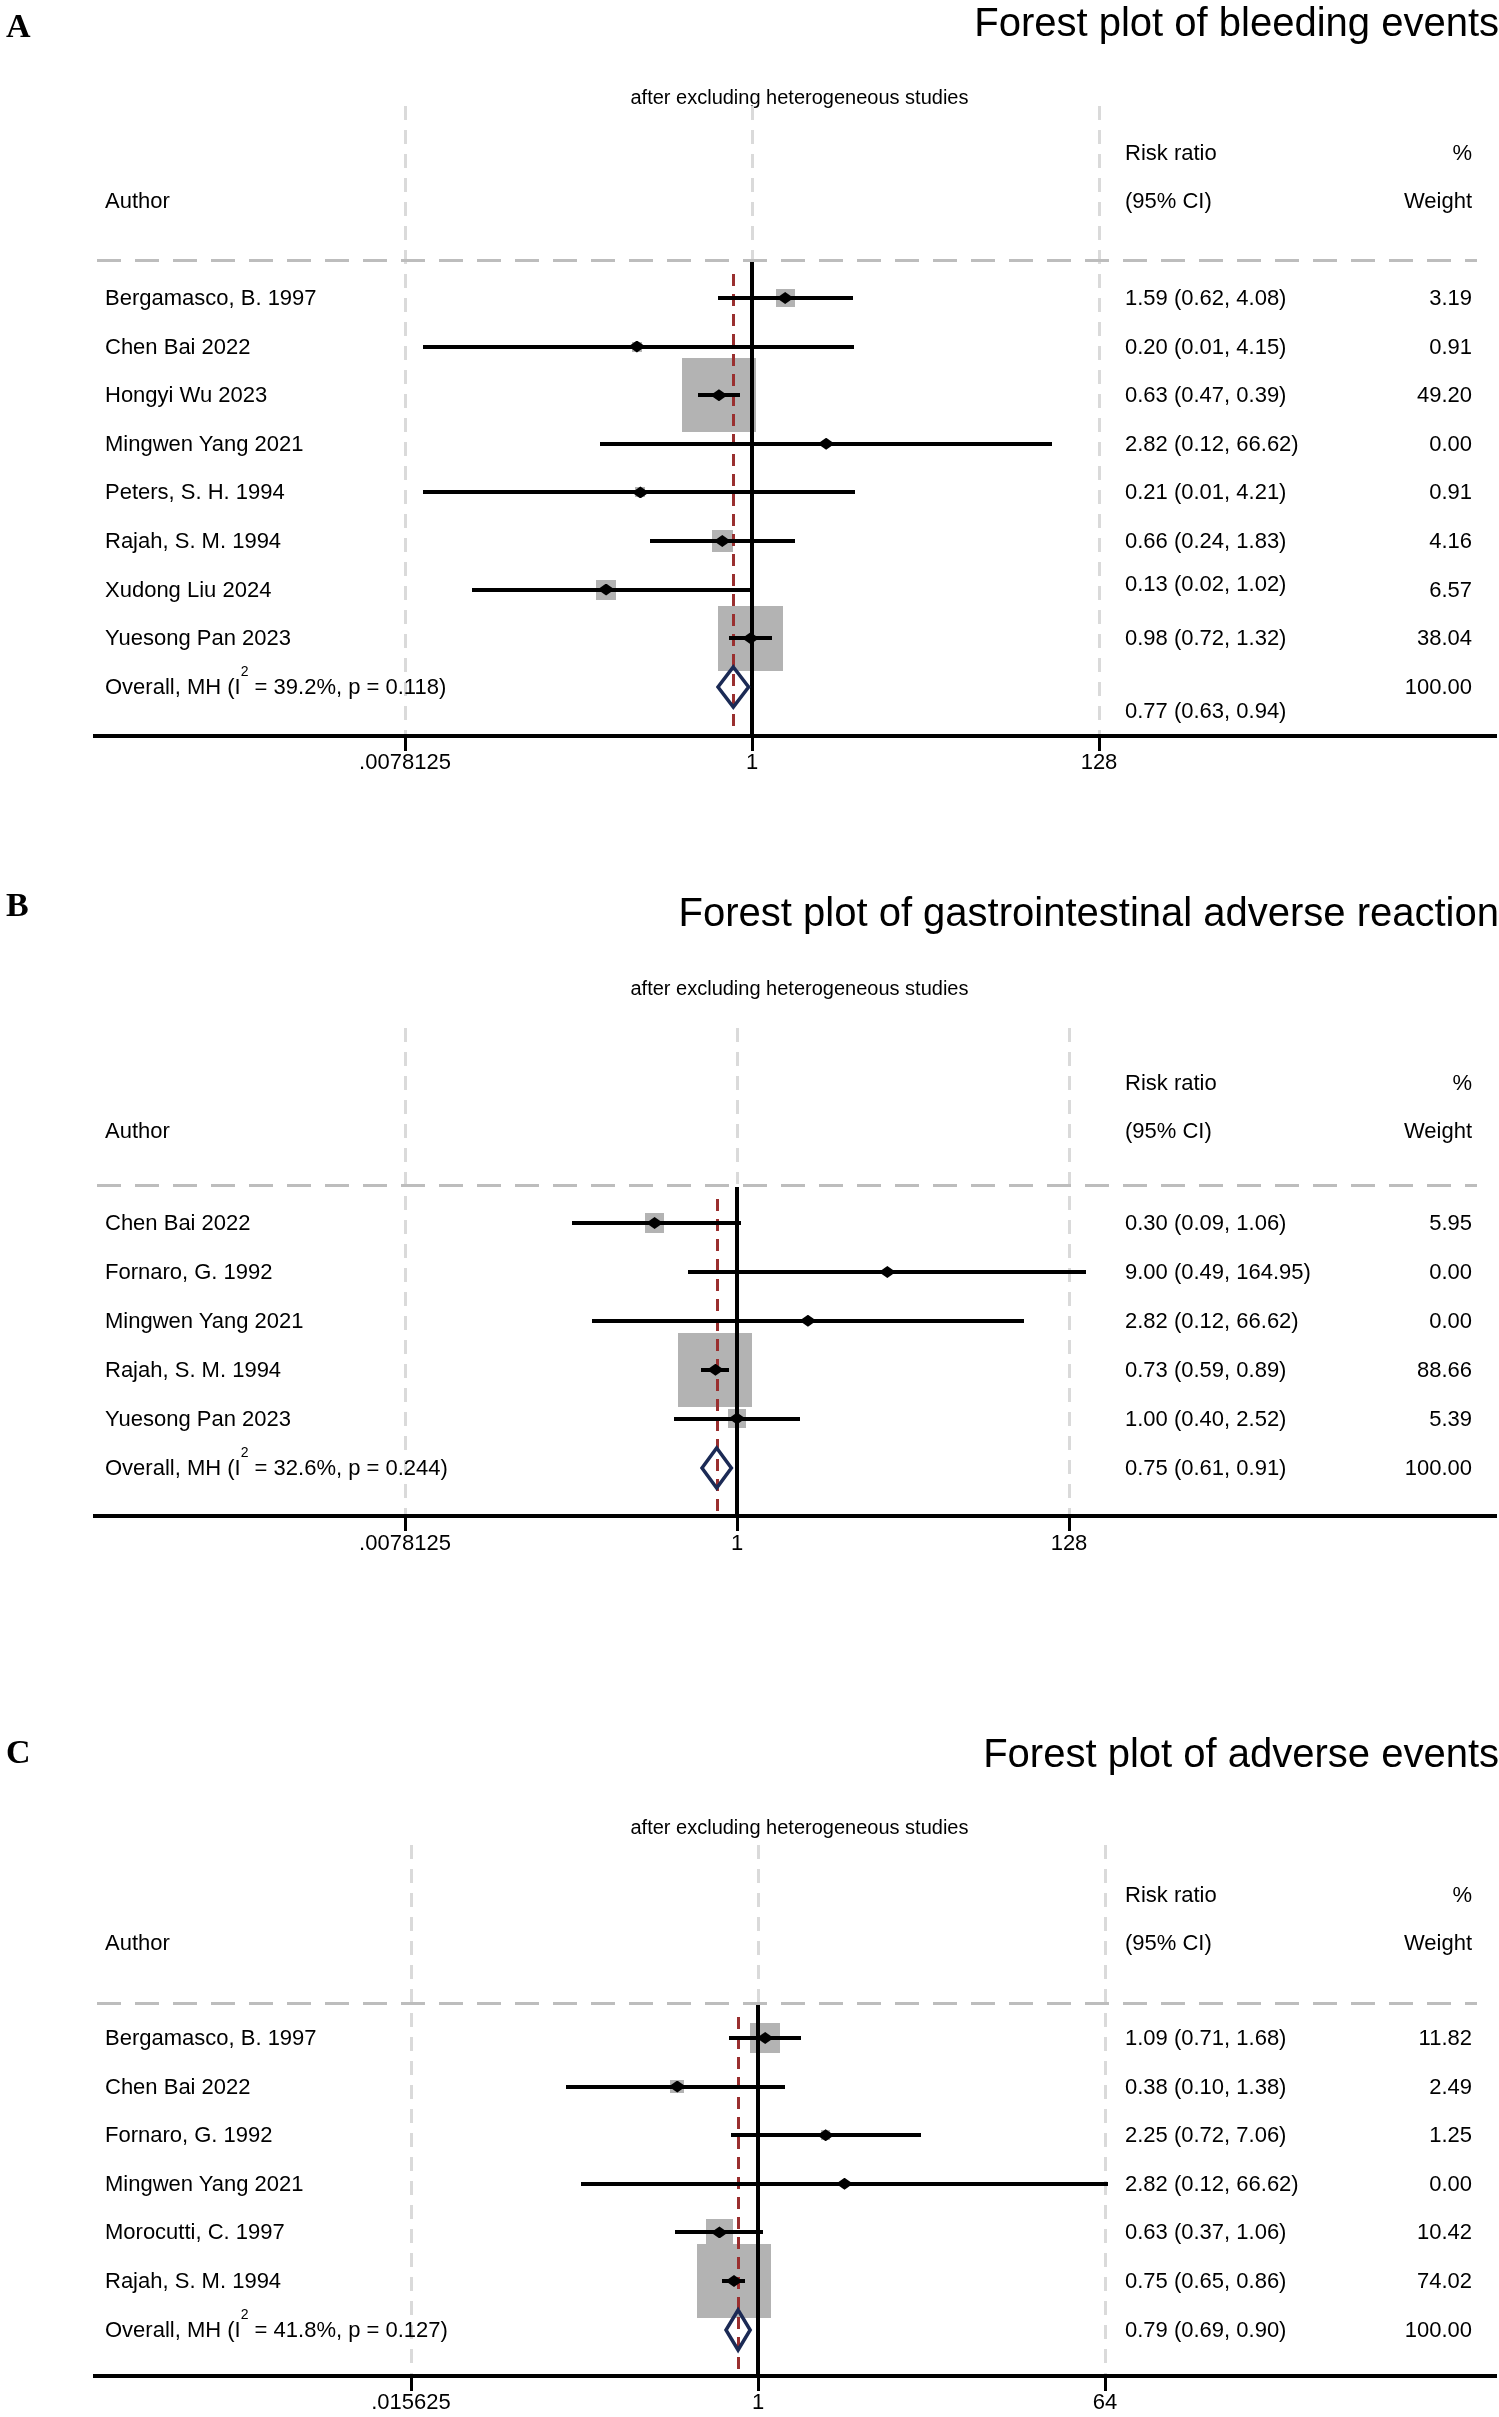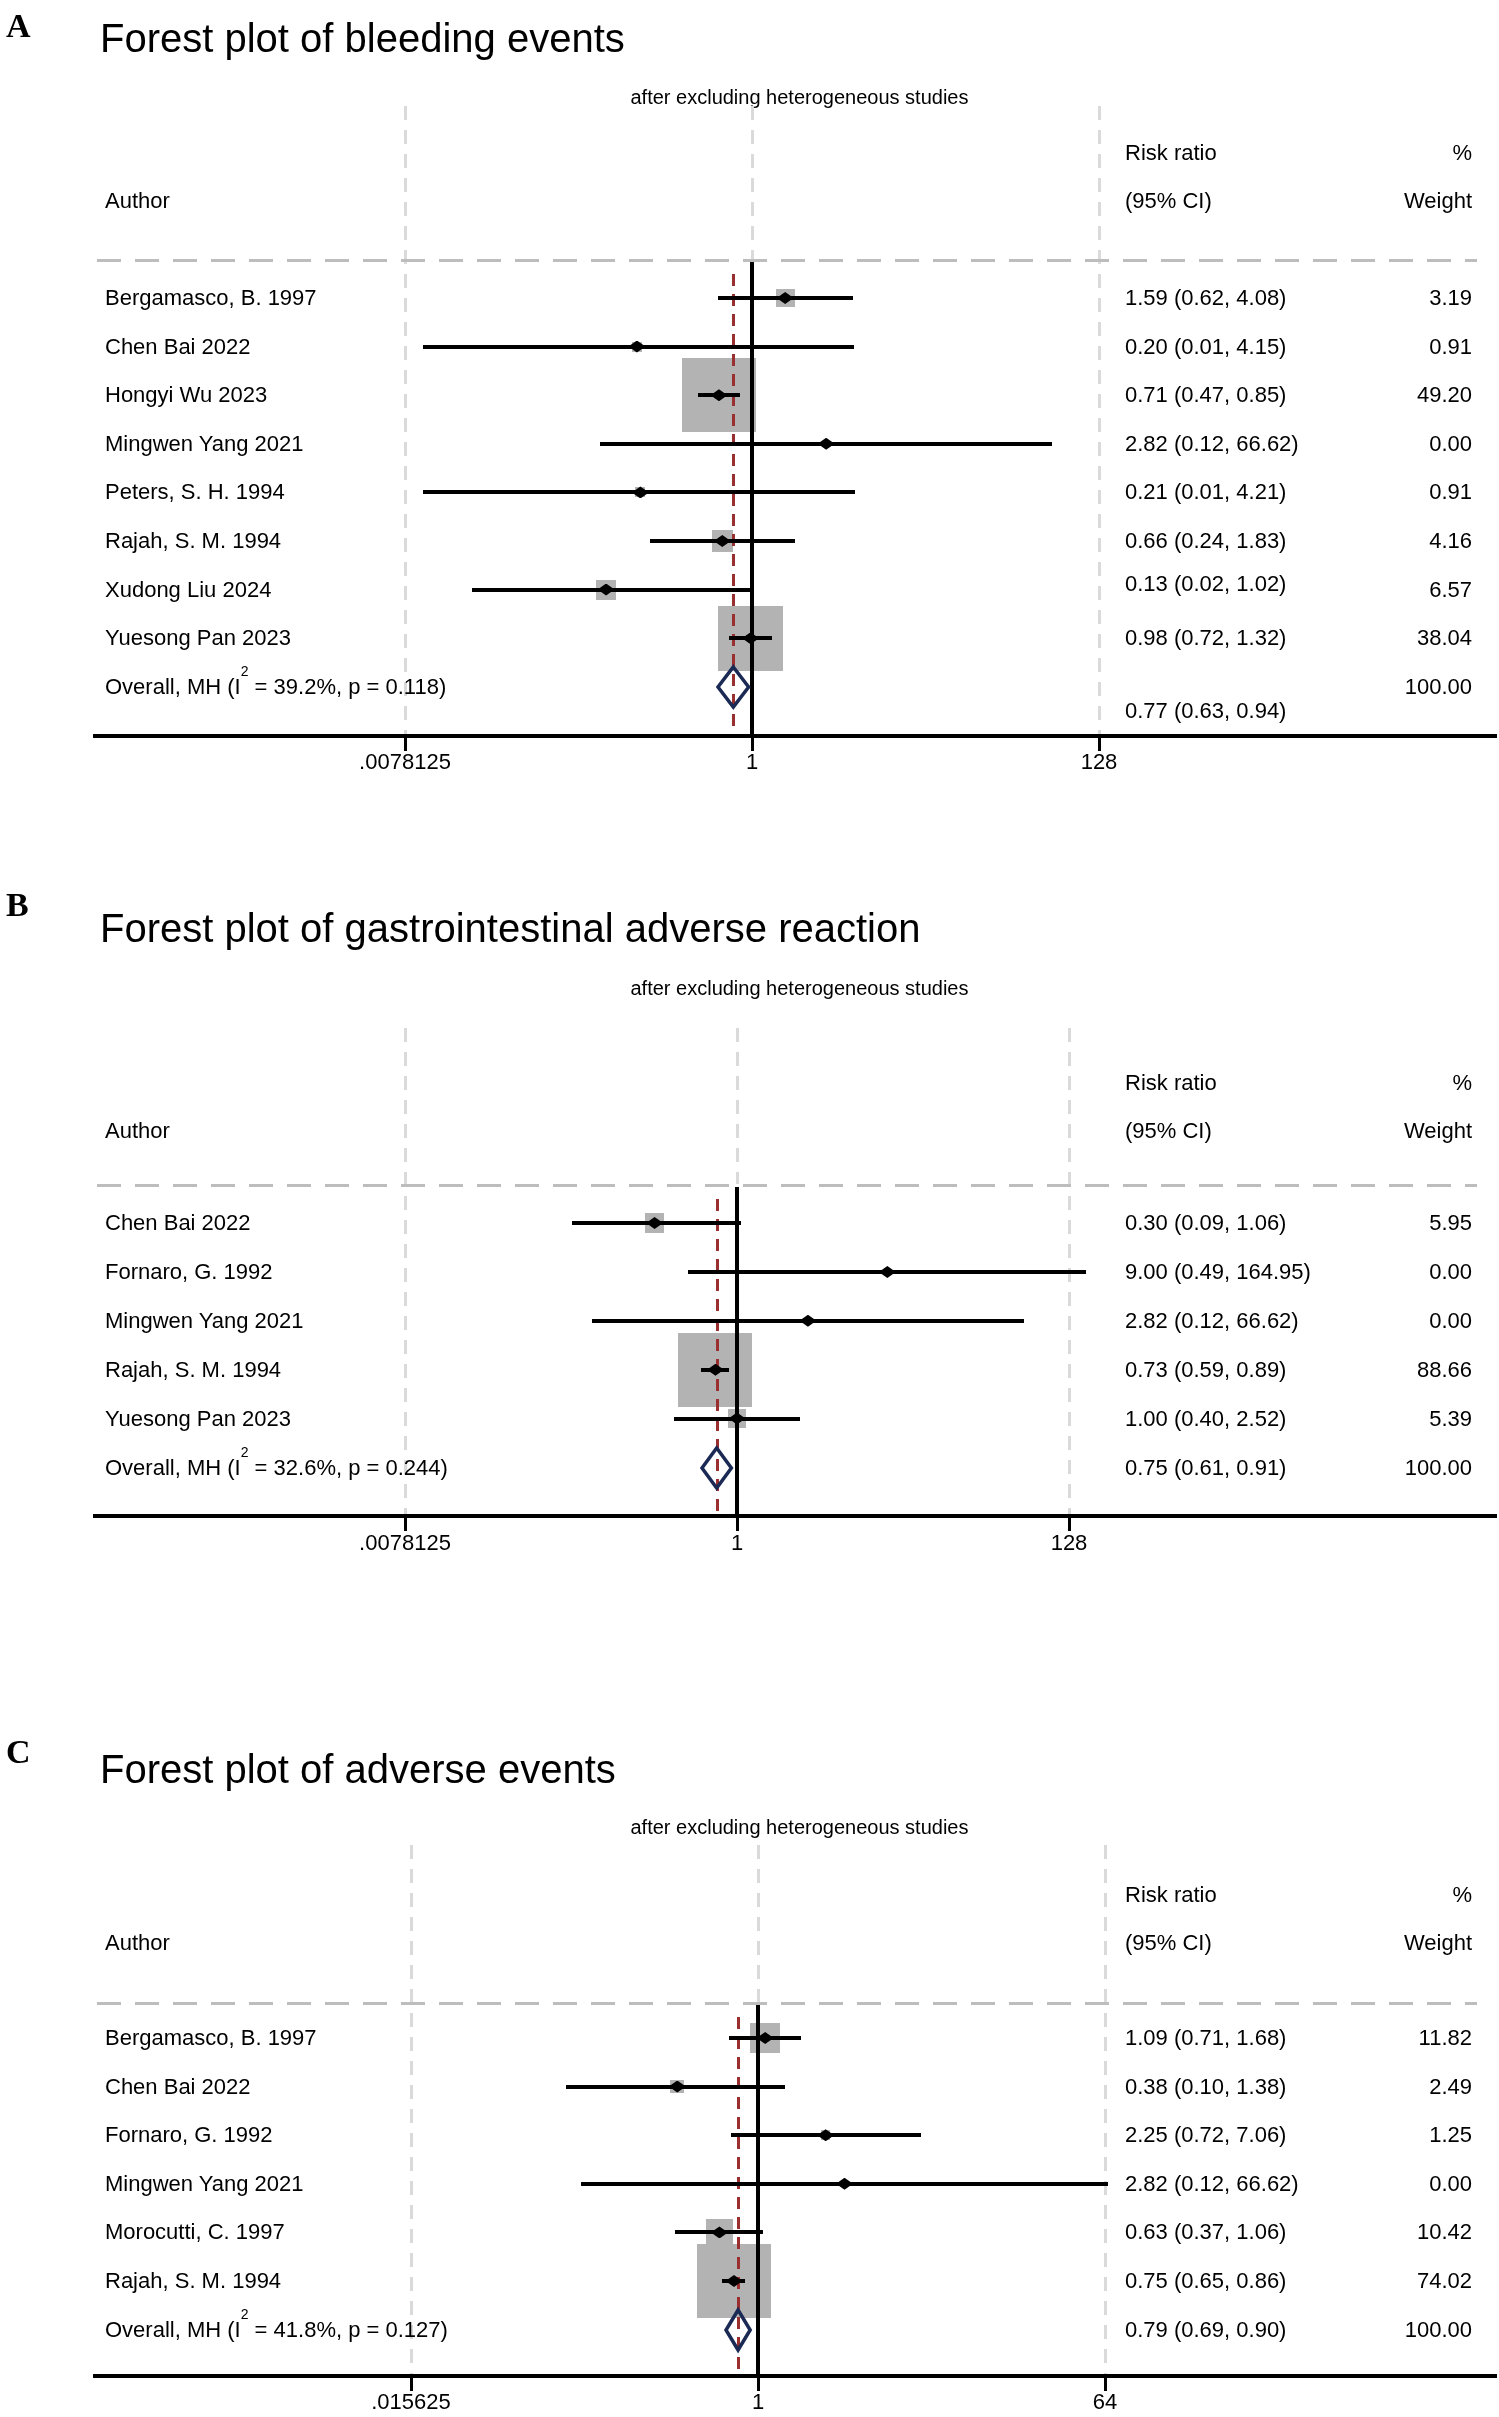--- a/index.html
+++ b/index.html
@@ -1,19 +1,19 @@
 <!DOCTYPE html>
 <html><head>
 <meta charset="utf-8">
 <style>
   html,body{margin:0;padding:0;background:#fff;}
   #figure{position:relative;width:1499px;height:2417px;background:#fff;overflow:hidden;
           font-family:"Liberation Sans",sans-serif;color:#000;}
   .t{position:absolute;white-space:nowrap;font-size:22px;line-height:28px;color:#000;}
-  .title{position:absolute;left:100px;width:1399px;text-align:left;font-size:40px;line-height:44px;white-space:nowrap;margin-top:16px;}
+  .title{position:absolute;left:100px;width:1399px;text-align:right;font-size:40px;line-height:44px;white-space:nowrap;}
   .subtitle{position:absolute;left:100px;width:1399px;text-align:center;font-size:20px;line-height:30px;white-space:nowrap;}
   .plabel{position:absolute;font-family:"Liberation Serif",serif;font-weight:bold;font-size:34px;line-height:40px;}
   .wcol{position:absolute;width:150px;text-align:right;font-size:22px;line-height:28px;white-space:nowrap;}
   sup.isq{font-size:14px;line-height:0;position:relative;top:-9px;}
 </style>
 </head>
 <body>
 
 <div id="figure">
     <div style="position: absolute; left: 0px; top: 0px; width: 1499px;">
@@ -49,21 +49,21 @@
         <div class="t" style="left: 105px; top: 332.6px;">Chen Bai 2022</div>
         <div style="position: absolute; left: 422.655px; top: 344.6px; width: 431.121px; height: 4px; background: rgb(0, 0, 0);"></div>
         <div style="position: absolute; left: 628.399px; top: 340.6px; width: 17px; height: 12px; background: rgb(0, 0, 0); clip-path: polygon(50% 0px, 100% 50%, 50% 100%, 0px 50%);"></div>
         <div class="t" style="left: 1125px; top: 332.6px;">0.20 (0.01, 4.15)</div>
         <div class="wcol" style="left: 1322px; top: 332.6px;">0.91</div>
       </div>
       <div style="position: absolute; left: 0px; top: 0px;">
         <div class="t" style="left: 105px; top: 381.2px;">Hongyi Wu 2023</div>
         <div style="position: absolute; left: 698.003px; top: 393.2px; width: 42.3738px; height: 4px; background: rgb(0, 0, 0);"></div>
         <div style="position: absolute; left: 710.457px; top: 389.2px; width: 17px; height: 12px; background: rgb(0, 0, 0); clip-path: polygon(50% 0px, 100% 50%, 50% 100%, 0px 50%);"></div>
-        <div class="t" style="left: 1125px; top: 381.2px;">0.71 (0.47, 0.85)</div>
+        <div class="t" style="left: 1125px; top: 381.2px;">0.63 (0.47, 0.39)</div>
         <div class="wcol" style="left: 1322px; top: 381.2px;">49.20</div>
       </div>
       <div style="position: absolute; left: 0px; top: 0px;">
         <div class="t" style="left: 105px; top: 429.8px;">Mingwen Yang 2021</div>
         <div style="position: absolute; left: 600.366px; top: 441.8px; width: 451.932px; height: 4px; background: rgb(0, 0, 0);"></div>
         <div style="position: absolute; left: 817.644px; top: 437.8px; width: 17px; height: 12px; background: rgb(0, 0, 0); clip-path: polygon(50% 0px, 100% 50%, 50% 100%, 0px 50%);"></div>
         <div class="t" style="left: 1125px; top: 429.8px;">2.82 (0.12, 66.62)</div>
         <div class="wcol" style="left: 1322px; top: 429.8px;">0.00</div>
       </div>
       <div style="position: absolute; left: 0px; top: 0px;">

